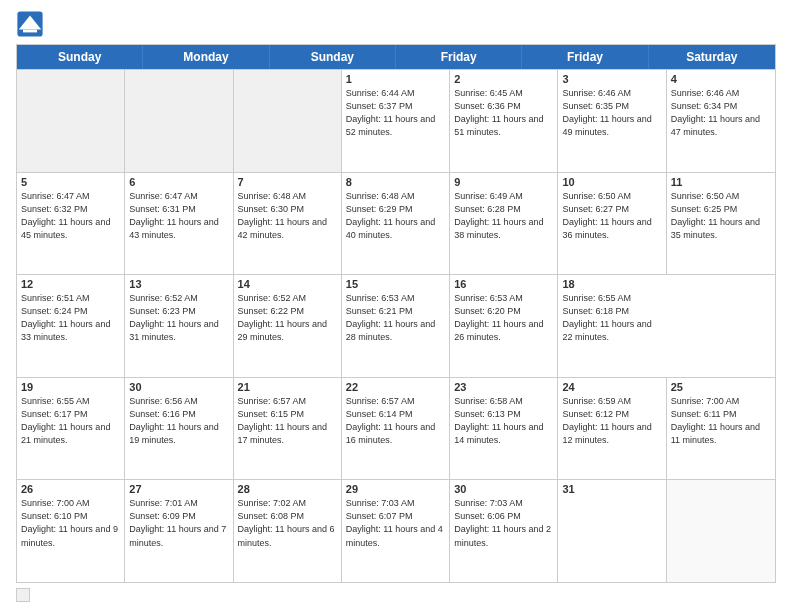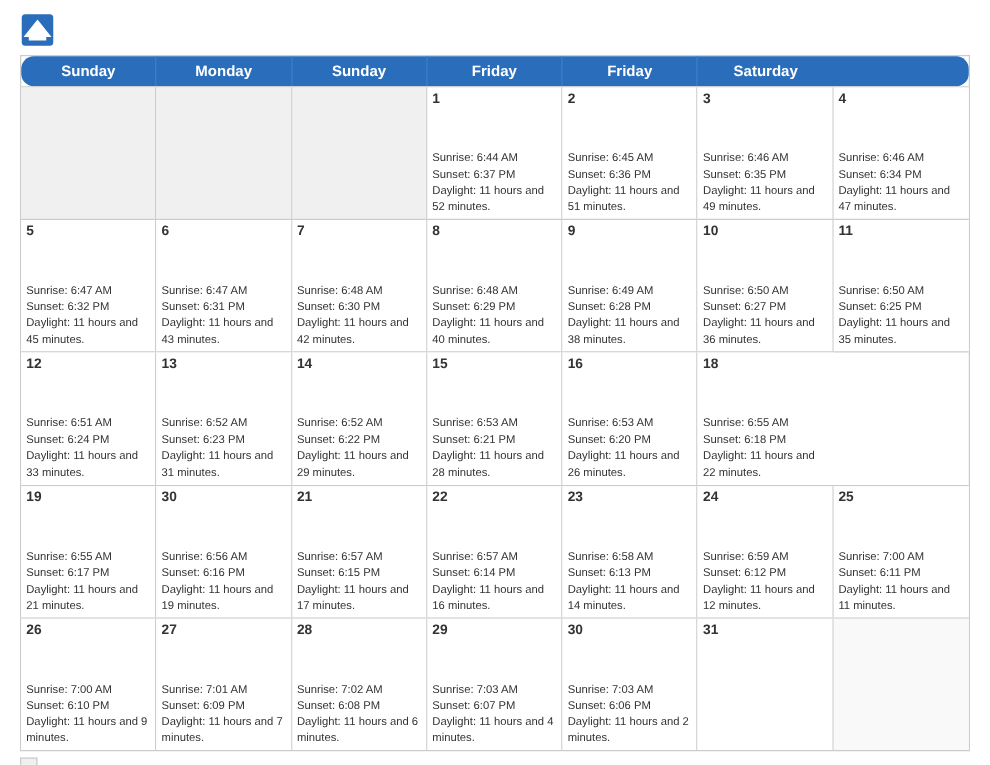--- a/index.html
+++ b/index.html
@@ -61,23 +61,22 @@
       color: #444;
     }
     .calendar {
       flex: 1;
       display: flex;
       flex-direction: column;
       border: 1px solid #ccc;
     }
     .cal-header-row {
       display: grid;
-      grid-template-columns: repeat(7, 1fr);
+      grid-template-columns: repeat(6, 1fr);
       background: #2a6ebb;
-      border-radius: 10px;
     }
     .cal-header-cell {
       color: #fff;
       font-size: 12px;
       font-weight: bold;
       text-align: center;
       padding: 5px 2px;
       border-right: 1px solid #3a7ecb;
     }
     .cal-header-cell:last-child { border-right: none; }
@@ -107,21 +106,20 @@
     .cal-cell.shaded { background: #f0f0f0; }
     .day-num {
       font-size: 11px;
       font-weight: bold;
       margin-bottom: 2px;
     }
     .day-info {
       font-size: 9px;
       line-height: 1.45;
       color: #333;
-      margin-top: 33px;
     }
     .footer {
       display: flex;
       align-items: center;
       margin-top: 5px;
       font-size: 11px;
       color: #555;
     }
     .footer-box {
       width: 14px;

